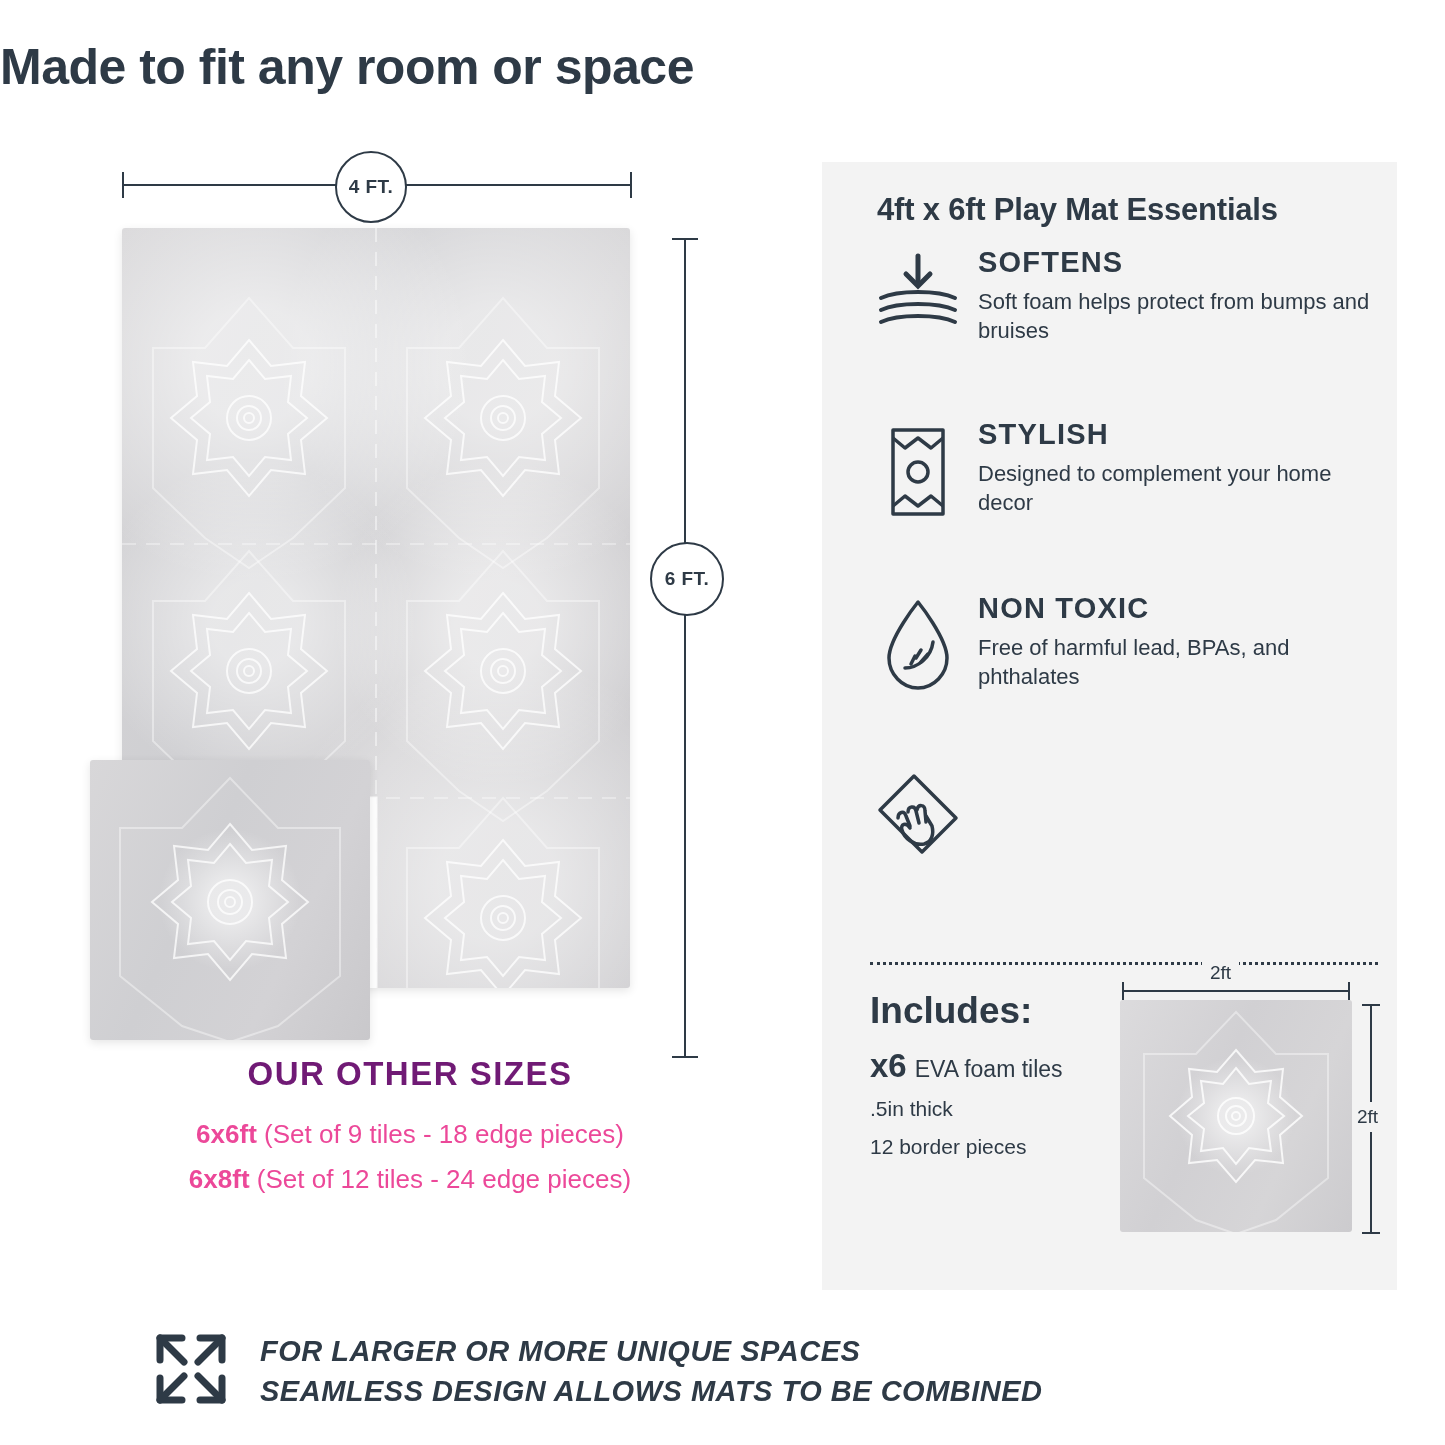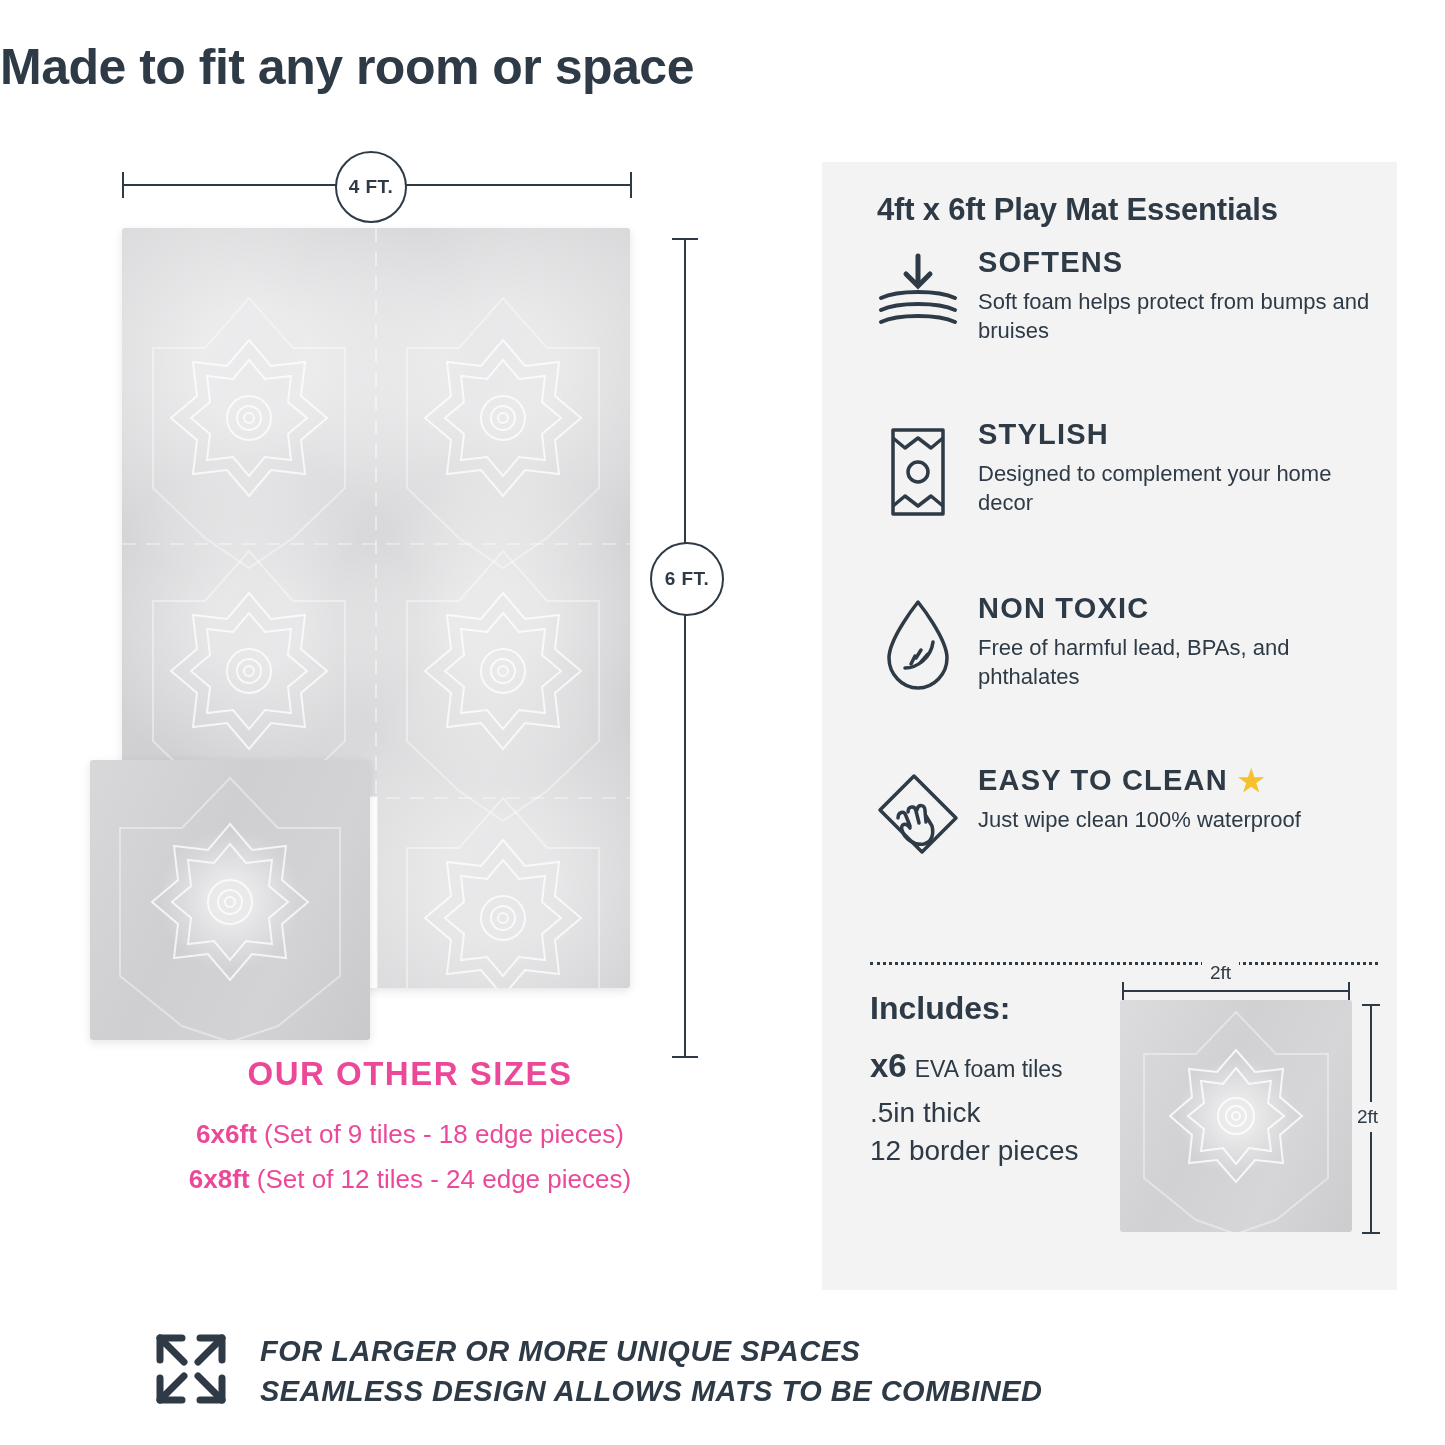--- a/index.html
+++ b/index.html
@@ -138,21 +138,21 @@
     left: 60px;
     top: 1055px;
     width: 700px;
     text-align: center;
   }
   .other-sizes h2 {
     margin: 0 0 26px 0;
     font-size: 33px;
     font-weight: bold;
     letter-spacing: 1.5px;
-    color: #ec4899;
+    color: #701a75;
     text-align: center;
   }
   .size-line {
     font-size: 26px;
     margin-bottom: 14px;
     color: #ec4899;
   }
   .size-line b { font-weight: bold; }
   .size-line span { font-weight: normal; }
 
@@ -214,41 +214,41 @@
     left: 48px;
     top: 800px;
     width: 508px;
     border-top: 3px dotted #2e3a46;
   }
 
   .includes-label {
     position: absolute;
     left: 48px;
     top: 828px;
-    font-size: 32px;
+    font-size: 37px;
     font-weight: bold;
     color: #2e3a46;
   }
   .includes-qty {
     position: absolute;
     left: 48px;
     top: 885px;
     font-size: 33px;
     font-weight: bold;
     color: #2e3a46;
   }
   .includes-qty small {
     font-size: 23px;
     font-weight: normal;
     margin-left: 8px;
   }
   .includes-line {
     position: absolute;
     left: 48px;
-    font-size: 28px;
+    font-size: 21px;
     color: #2e3a46;
   }
   .includes-line.l1 { top: 935px; }
   .includes-line.l2 { top: 973px; }
 
   .tile-preview {
     position: absolute;
     left: 298px;
     top: 838px;
     width: 232px;
@@ -480,27 +480,20 @@
 
   <div class="feature" style="top:600px;">
     <div class="ficon">
       <svg width="96" height="100" viewBox="0 0 96 100" fill="none" stroke="#2e3a46" stroke-width="3.5" stroke-linecap="round" stroke-linejoin="round">
         <path d="M10 44 L44 10 L86 52 L52 86 Z"></path>
         <path d="M28 52 C28 46, 34 44, 36 50 L40 60"></path>
         <path d="M38 46 C38 40, 45 39, 46 45 L49 57"></path>
         <path d="M47 44 C48 38, 55 38, 55 45 L56 56"></path>
         <path d="M40 62 C36 56, 30 58, 32 64 C34 72, 44 80, 54 78 C62 76, 64 68, 62 60 L56 50"></path>
       </svg>
-    </div>
-    <div class="ftext">
-      <h3>
-        <span>EASY TO CLEAN</span>
-        <span class="star">★</span>
-      </h3>
-      <p>Just wipe clean 100% waterproof</p>
     </div>
   </div>
 
   <div class="divider-dots"></div>
 
   <div class="includes-label">Includes:</div>
   <div class="includes-qty">
     <span>x6</span><small>EVA foam tiles</small>
   </div>
   <div class="includes-line l1">.5in thick</div>

